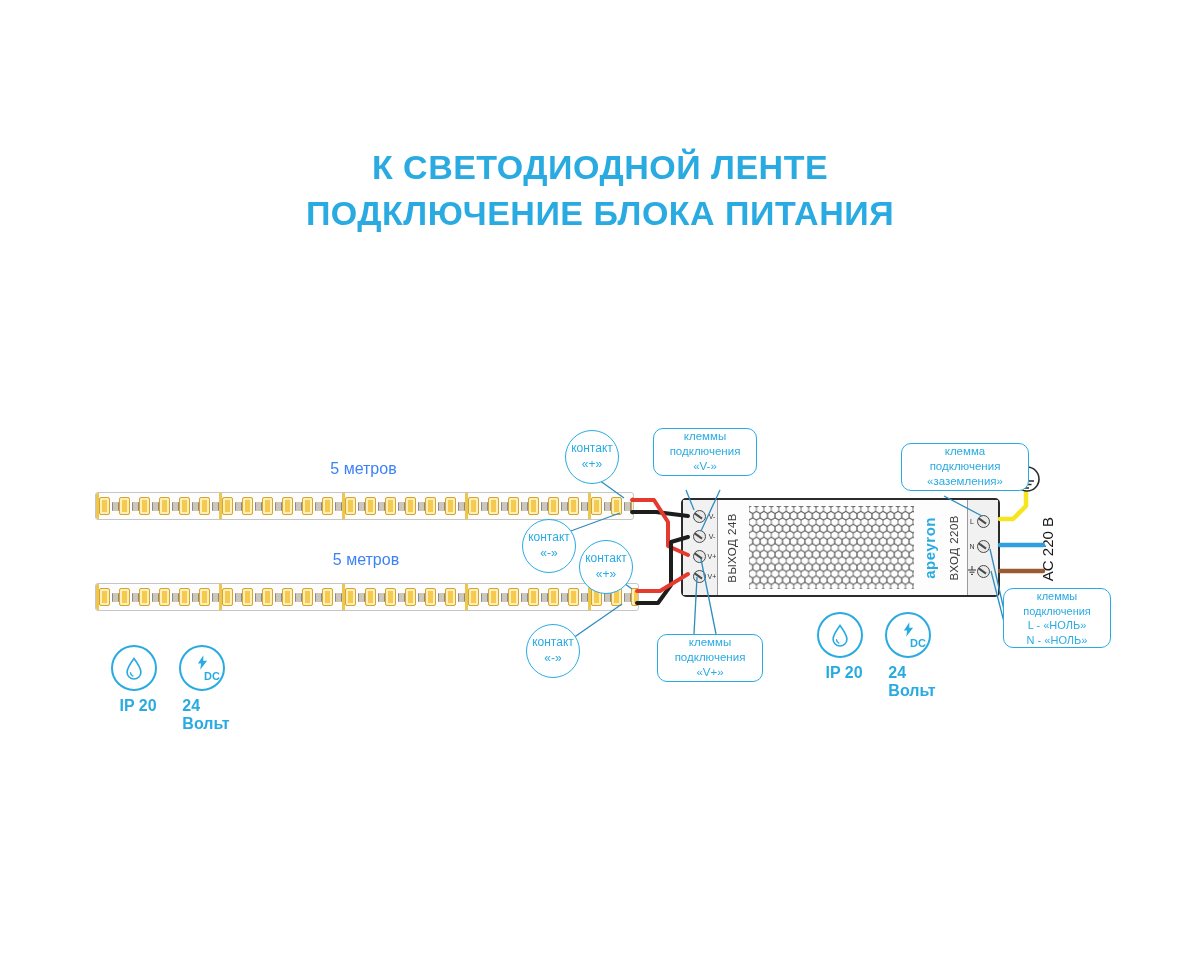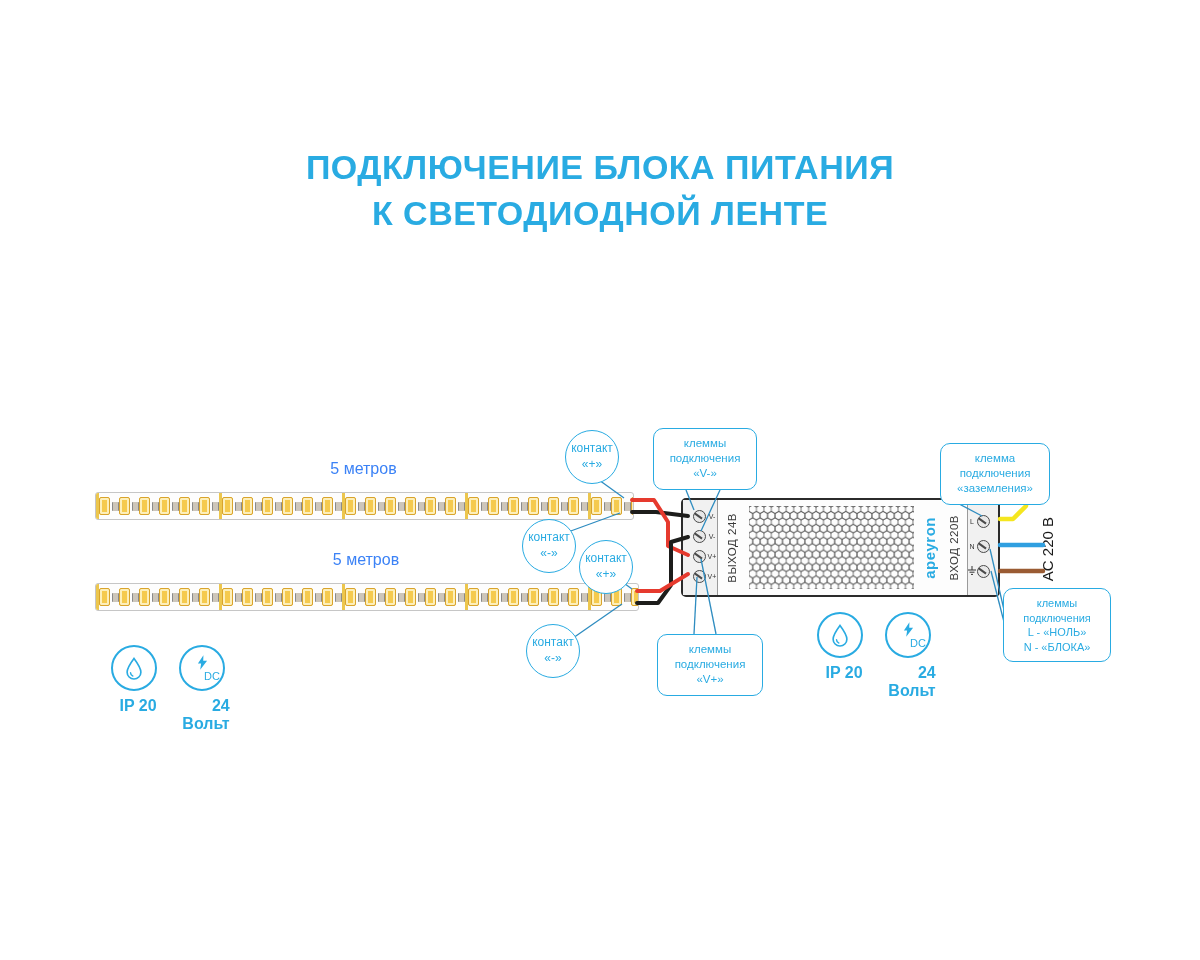--- a/index.html
+++ b/index.html
@@ -43,51 +43,51 @@
 
   
   #ac{position:absolute;left:1036px;top:503px;width:22px;height:92px;display:flex;align-items:center;justify-content:center;z-index:2;}
   #ac .vtext{color:#1a1a1a;font-size:15px;}
 
   
   .co-circle{position:absolute;width:54px;height:54px;border:1.5px solid #29abe2;border-radius:50%;background:#fff;
              display:flex;flex-direction:column;align-items:center;justify-content:center;
              color:#29abe2;font-size:12px;line-height:1.3;z-index:6;text-align:center;box-sizing:border-box;}
   .co-box{position:absolute;border:1.5px solid #29abe2;border-radius:10px;background:#fff;color:#29abe2;
-          font-size:11.5px;line-height:1.32;text-align:center;padding:7px 4px;z-index:6;box-sizing:border-box;}
+          font-size:11.5px;line-height:1.32;text-align:center;padding:0 4px;z-index:6;box-sizing:border-box;}
   #co-plus1{left:565px;top:430px;}
   #co-minus1{left:522px;top:519px;}
   #co-plus2{left:579px;top:540px;}
   #co-minus2{left:526px;top:624px;}
   #co-vminus{left:653px;top:428px;width:104px;}
   #co-vplus{left:657px;top:634px;width:106px;}
-  #co-ground{left:940px;top:443px;width:110px;}
+  #co-ground{left:901px;top:443px;width:128px;}
   #co-mains{left:1003px;top:588px;width:108px;font-size:11px;}
 
   
   .badge-group{position:absolute;display:flex;gap:16px;z-index:2;}
   #badges-1{left:108px;top:645px;}
   #badges-2{left:814px;top:612px;}
   .badge{display:flex;flex-direction:column;align-items:center;width:52px;}
   .badge-circle{width:46px;height:46px;border:2px solid #29abe2;border-radius:50%;
                 display:flex;flex-direction:column;align-items:center;justify-content:center;box-sizing:border-box;background:#fff;}
-  .badge-label{color:#29abe2;font-size:16px;font-weight:600;text-align:right;margin-top:6px;line-height:1.12;padding-left:8px;}
-  .dc-text{color:#29abe2;font-size:11px;font-weight:normal;line-height:1;margin-top:1px;margin-left:20px;}
+  .badge-label{color:#29abe2;font-size:16px;font-weight:600;text-align:left;margin-top:6px;line-height:1.12;padding-left:8px;}
+  .dc-text{color:#29abe2;font-size:11px;font-weight:bold;line-height:1;margin-top:1px;margin-left:20px;}
 
   
   #overlay{position:absolute;left:0;top:0;z-index:4;pointer-events:none;}
 </style>
 </head>
 <body>
 
 <div id="canvas">
 
   <h1 id="title">
+    <div>К СВЕТОДИОДНОЙ ЛЕНТЕ</div>
     <div>ПОДКЛЮЧЕНИЕ БЛОКА ПИТАНИЯ</div>
-    <div>К СВЕТОДИОДНОЙ ЛЕНТЕ</div>
   </h1>
 
   <div id="strip1-label" class="strip-label">5 метров</div>
   <div id="strip2-label" class="strip-label">5 метров</div>
 
   <div id="strip1" class="strip">
       <span class="cell cut">
         <span class="led"></span>
         <span class="res"></span>
       </span>
@@ -417,21 +417,21 @@
   </div>
   <div id="co-ground" class="co-box">
     <div>клемма</div>
     <div>подключения</div>
     <div>«заземления»</div>
   </div>
   <div id="co-mains" class="co-box">
     <div>клеммы</div>
     <div>подключения</div>
     <div>L - «НОЛЬ»</div>
-    <div>N - «БЛОКА»</div>
+    <div>N - «НОЛЬ»</div>
   </div>
 
   <div id="badges-1" class="badge-group">
     <div class="badge">
       <div class="badge-circle">
         <svg viewBox="0 0 24 26" width="22" height="25">
           <path d="M12 2 C12 2 4.5 12 4.5 17 a7.5 7.5 0 0 0 15 0 C19.5 12 12 2 12 2 Z" fill="none" stroke="#29abe2" stroke-width="1.8"></path>
           <path d="M8.2 17.5 a4.2 4.2 0 0 0 2.6 3.8" fill="none" stroke="#29abe2" stroke-width="1.5" stroke-linecap="round"></path>
         </svg>
       </div>

